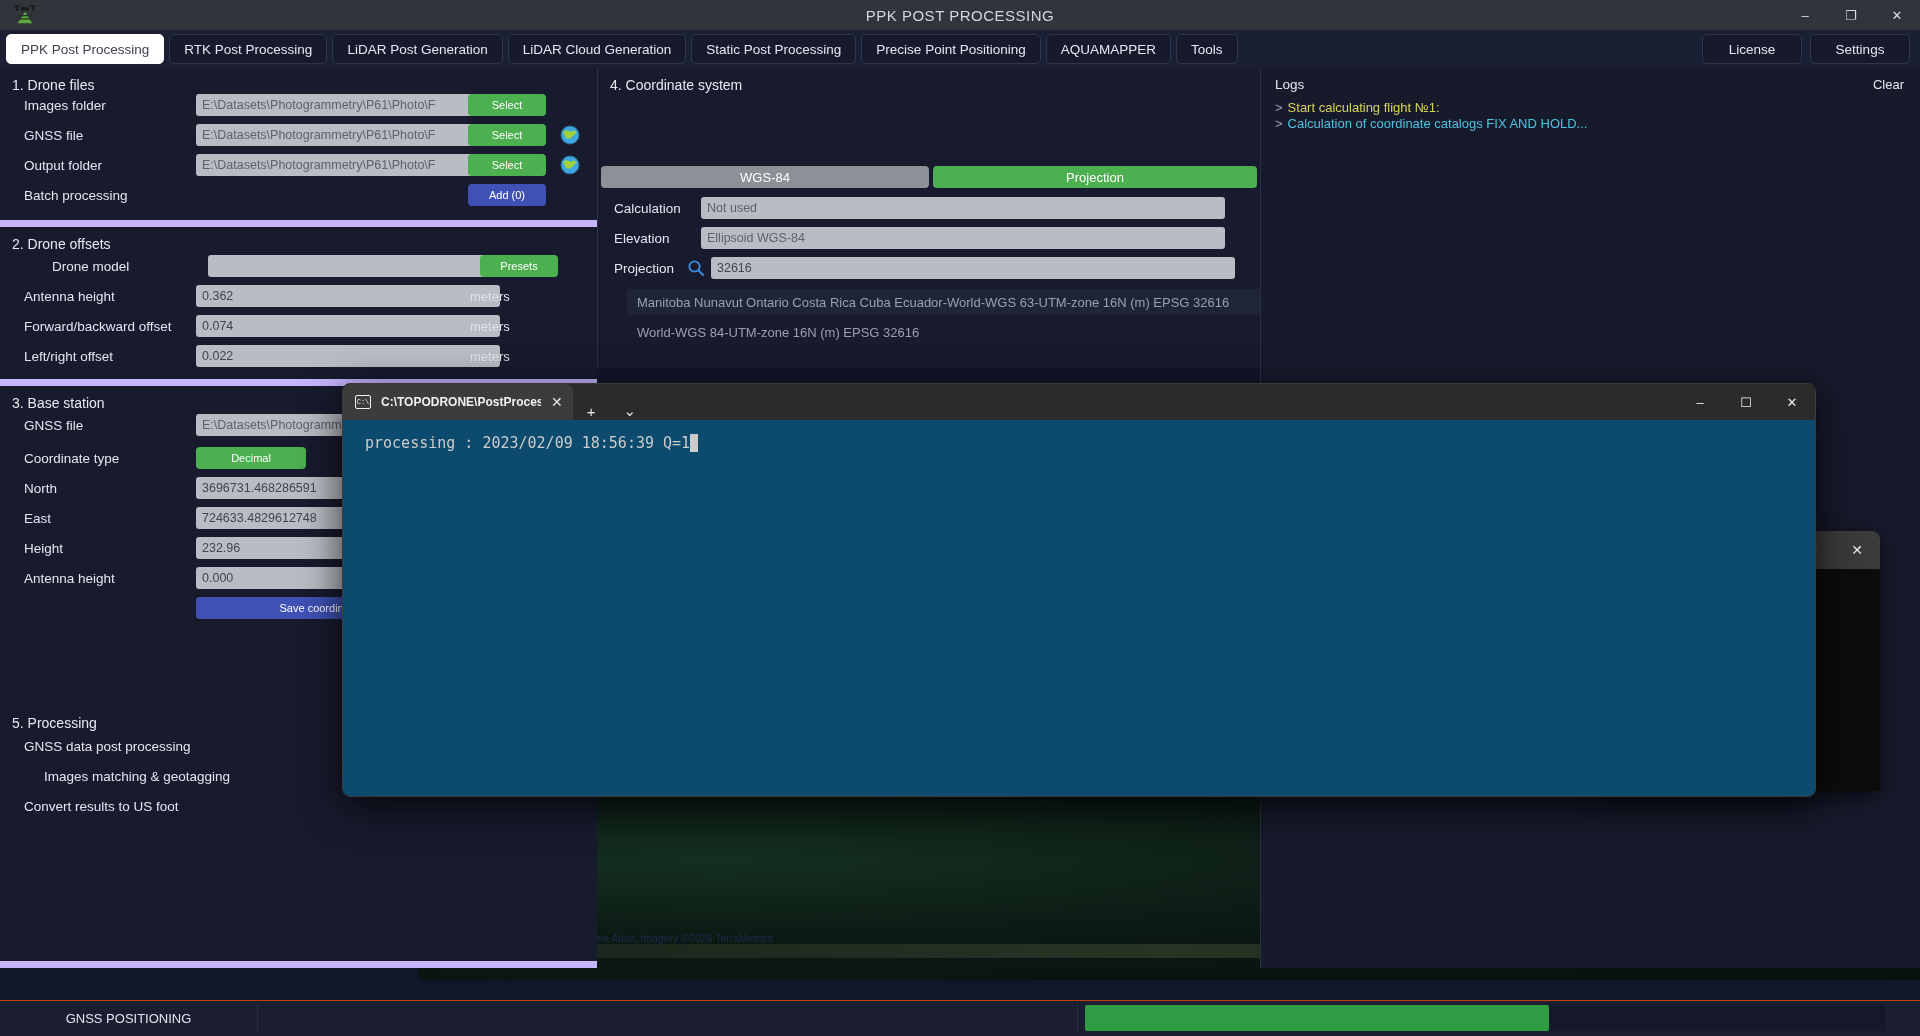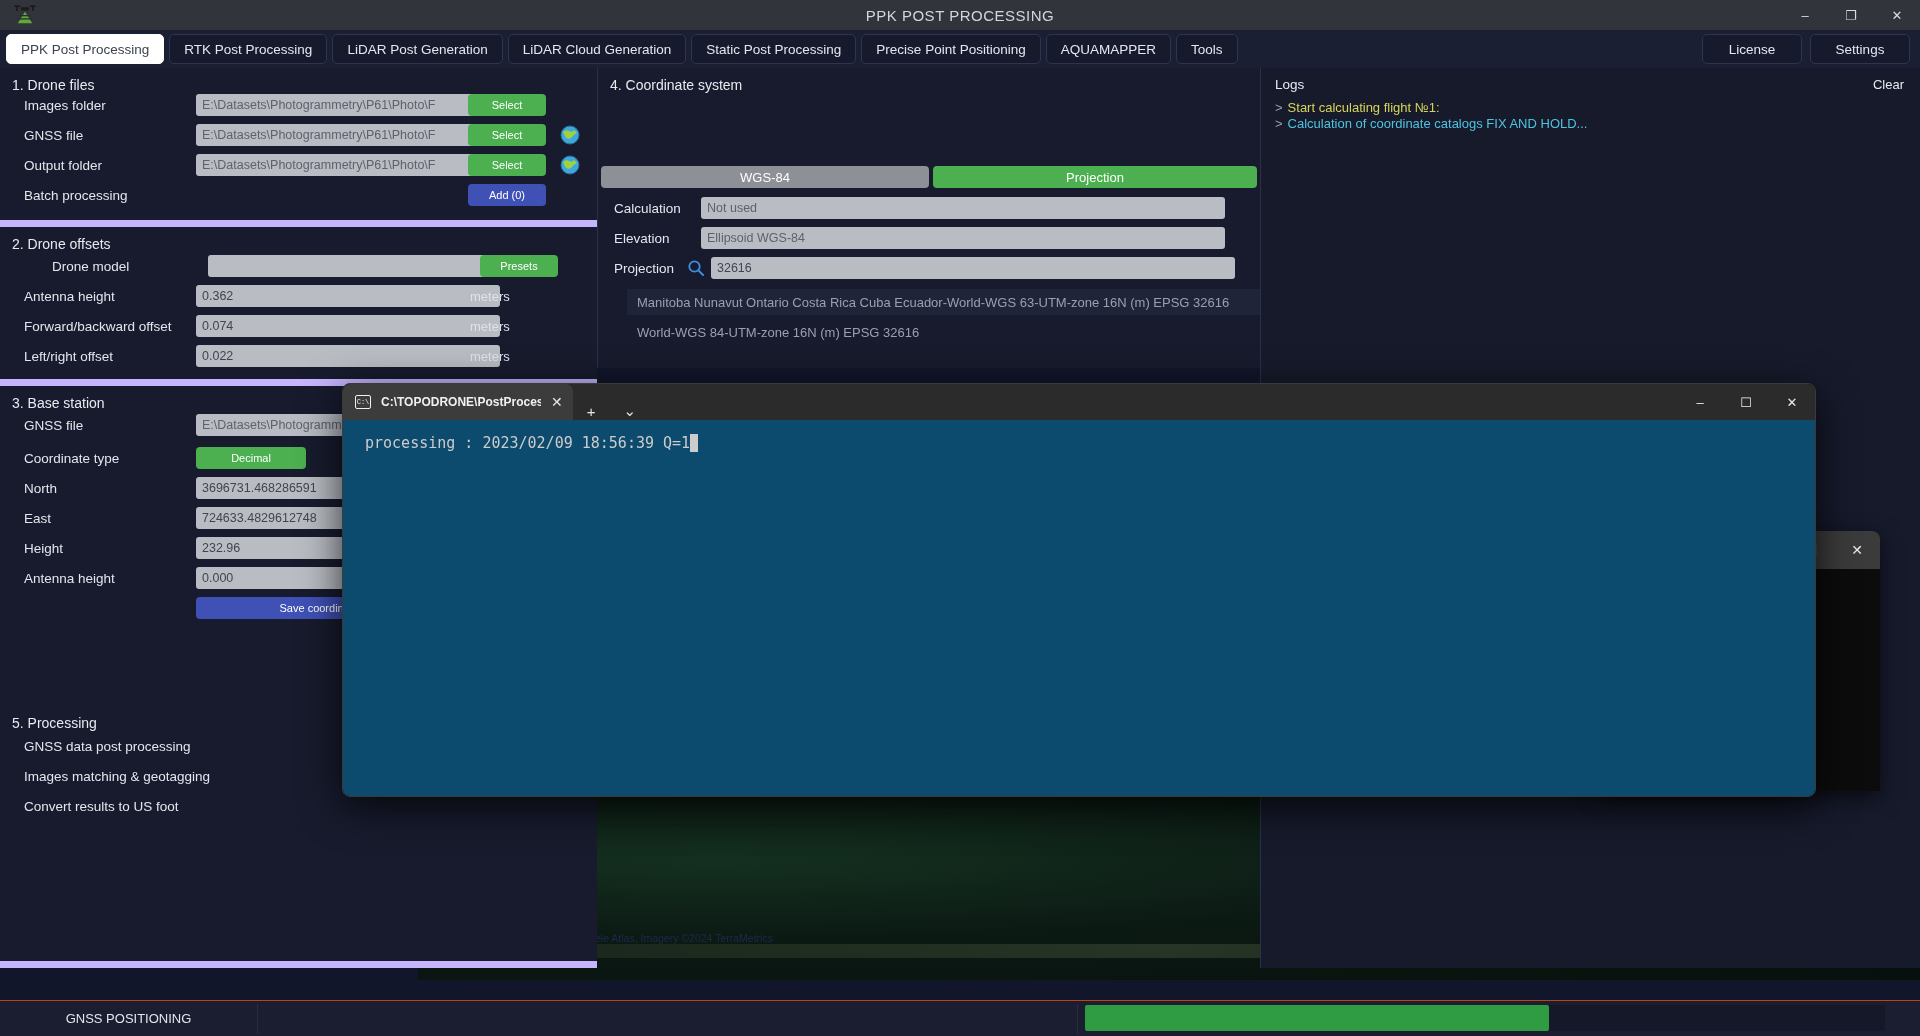--- a/index.html
+++ b/index.html
@@ -328,21 +328,21 @@
         <div class="row" style="position:absolute;left:0;top:207px;width:597px;">
           <button class="btn btn-blue" style="position:absolute;left:196px;width:252px;">Save coordinates</button>
         </div>
       </div>
 
       <div class="group" id="sec5">
         <div class="group-title">5. Processing</div>
         <div class="row" style="position:absolute;left:0;top:25px;width:597px;">
           <div class="row-label">GNSS data post processing</div>
         </div>
-        <div class="row" style="position:absolute;left:0;top:55px;width:597px;">
+        <div class="row" style="position:absolute;left:0;top:55px;width:597px;padding-left:20px;">
           <div class="row-label">Images matching &amp; geotagging</div>
         </div>
         <div class="row" style="position:absolute;left:0;top:85px;width:597px;">
           <div class="row-label">Convert results to US foot</div>
         </div>
       </div>
     </div>
 
     <div class="panel-mid">
       <div class="group-title">4. Coordinate system</div>

